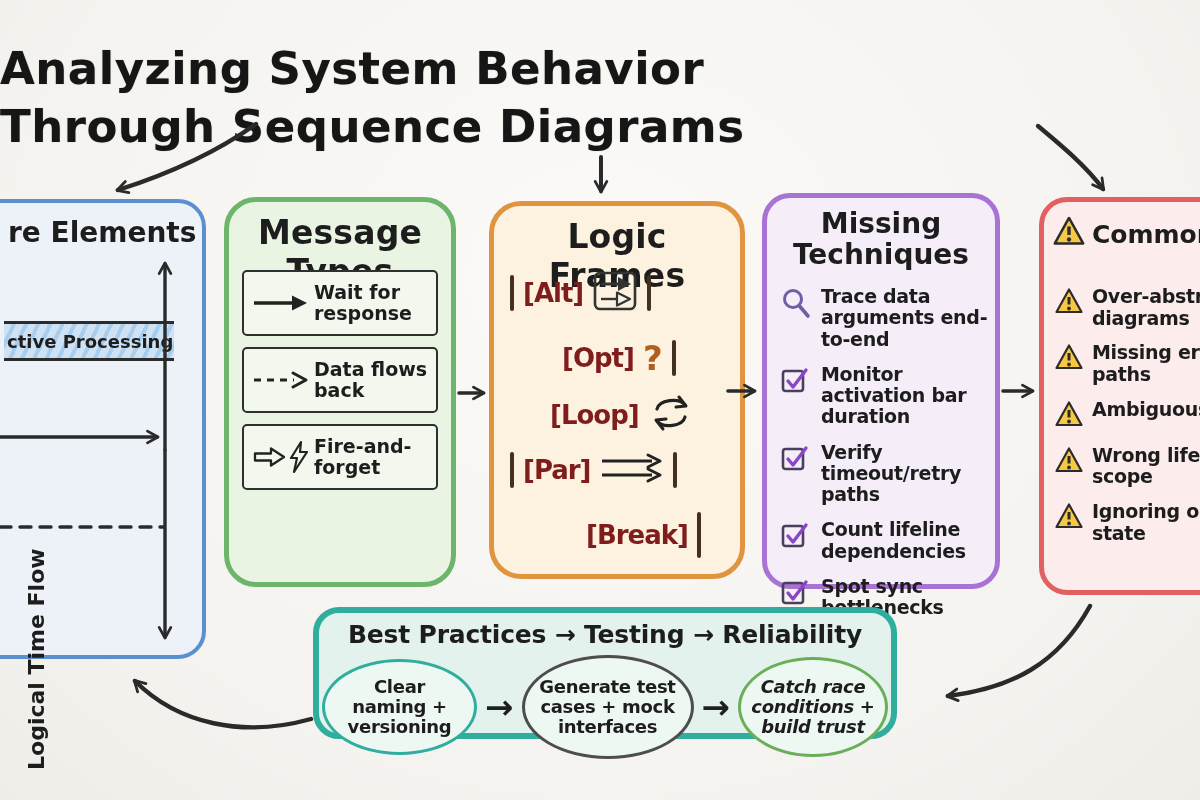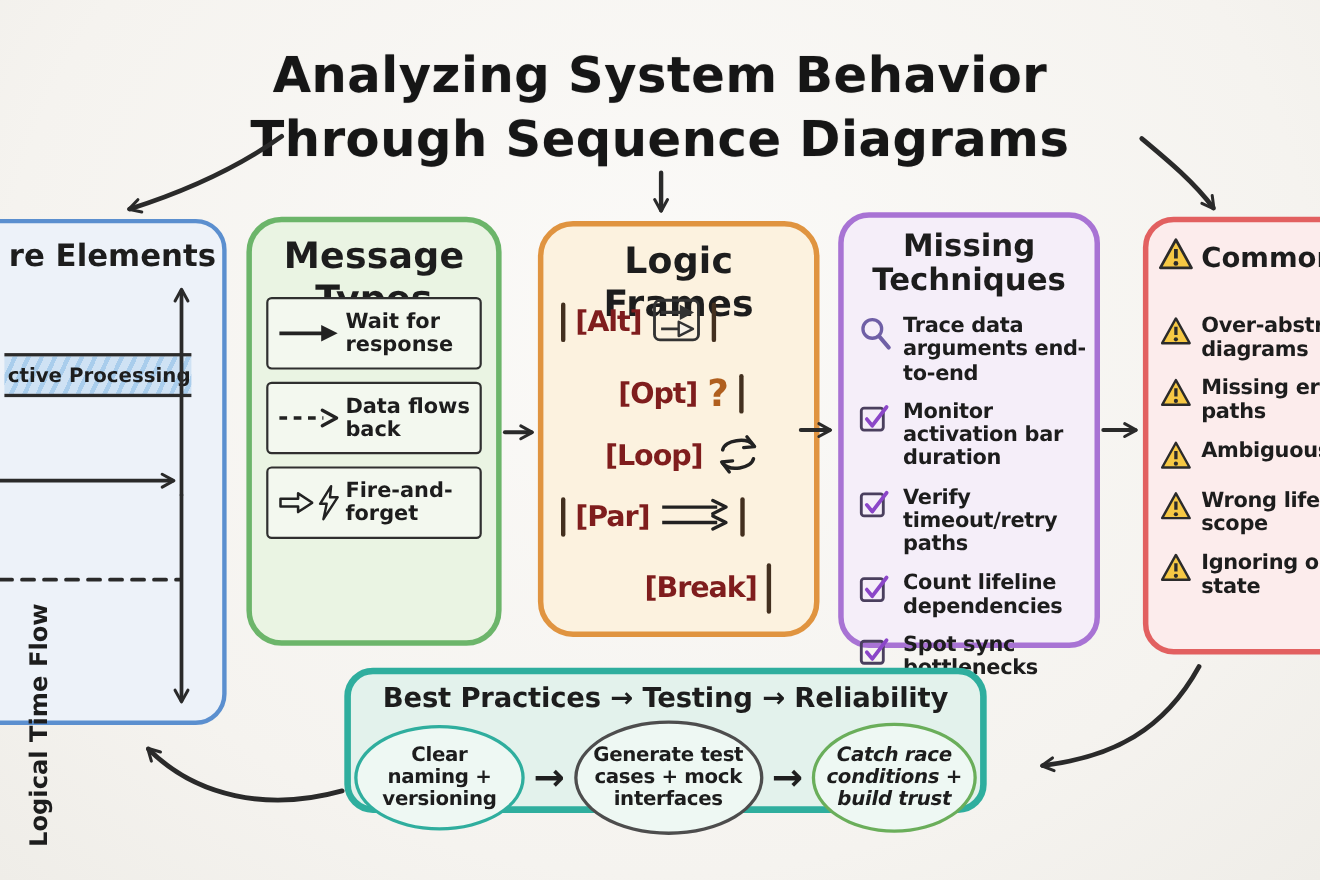--- a/index.html
+++ b/index.html
@@ -3,21 +3,21 @@
 <meta charset="utf-8">
 <style>
   html,body{margin:0;padding:0;background:#e9e7e3;}
   .canvas{
     position:relative;width:1200px;height:800px;overflow:hidden;
     background:radial-gradient(ellipse at 50% 35%, #fbfaf8 0%, #f5f3ef 70%, #efede8 100%);
     font-family:"DejaVu Sans", sans-serif;color:#1d1d1d;
   }
   .abs{position:absolute;}
   
-  .main-title{left:0;right:0;top:40px;text-align:center;font-weight:bold;line-height:1.28;}
+  .main-title{left:0;right:0;top:40px;text-align:left;font-weight:bold;line-height:1.28;}
   .main-title .t1,.main-title .t2{font-size:45px;letter-spacing:.5px;color:#161616;display:block;
     text-shadow:0 0 1px rgba(0,0,0,.35);}
   
   .panel{position:absolute;border-radius:28px;box-sizing:border-box;}
   .ptitle{text-align:center;font-weight:bold;font-size:33px;margin-top:11px;letter-spacing:.2px;}
   
   .panel-core{left:-152px;top:199px;width:358px;height:460px;border:4px solid #5b8fcf;background:#edf2f9;}
   .core-title{left:156px;top:13px;font-size:28px;font-weight:bold;white-space:nowrap;}
   .activation{left:152px;top:118px;width:170px;height:40px;
     background:repeating-linear-gradient(115deg,#cfe2f4 0 7px,#a9cdec 7px 11px);

